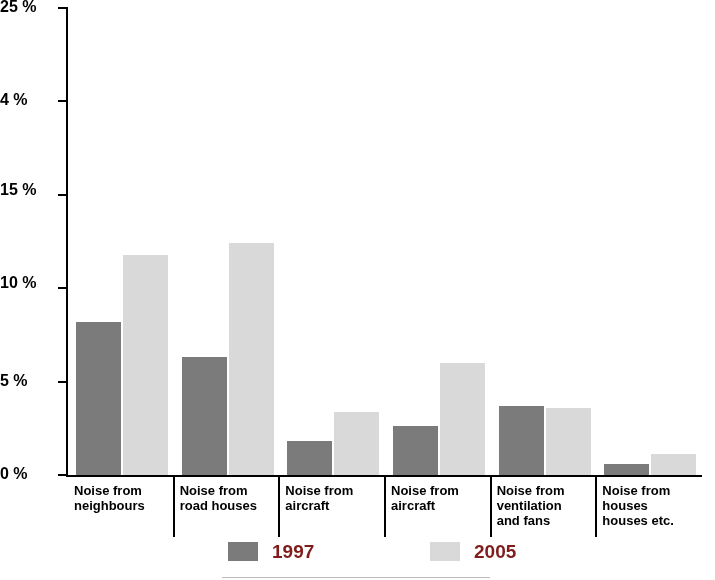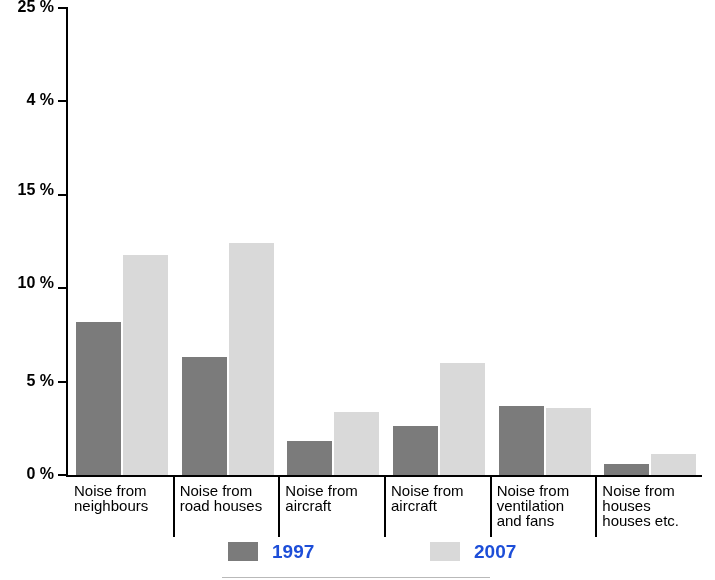--- a/index.html
+++ b/index.html
@@ -41,21 +41,20 @@
     position: absolute;
     left: 58px;
     width: 10px;
     height: 2px;
     background: #000000;
   }
   .ylabel-box {
     position: absolute;
     left: 0px;
     width: 54px;
-    text-align: right;
     font-size: 16px;
     font-weight: bold;
     line-height: 16px;
     color: #000000;
   }
 
   
   .bar {
     position: absolute;
     bottom: 0;
@@ -74,22 +73,22 @@
     top: 477px;
     width: 2px;
     height: 60px;
     background: #000000;
   }
 
   
   .catlabel {
     position: absolute;
     top: 483px;
-    font-size: 15px;
-    font-weight: normal;
+    font-size: 13px;
+    font-weight: bold;
     line-height: 15px;
     color: #000000;
     text-align: left;
   }
 
   
   .legend {
     position: absolute;
     left: 0;
     top: 540px;
@@ -108,21 +107,21 @@
     width: 30px;
     height: 19px;
   }
   .legend-text {
     position: absolute;
     left: 44px;
     top: 0px;
     font-size: 19px;
     font-weight: bold;
     line-height: 24px;
-    color: #1d4ed8;
+    color: #7f1d1d;
     white-space: nowrap;
   }
 
   
   .bottom-stub {
     position: absolute;
     left: 222px;
     top: 577px;
     width: 268px;
     height: 1px;
@@ -205,18 +204,18 @@
       </div>
     </div>
 
   <div class="legend" id="legend">
       <div class="legend-item" style="left: 228px;">
         <div class="legend-swatch" style="background: rgb(123, 123, 123);"></div>
         <div class="legend-text">1997</div>
       </div>
       <div class="legend-item" style="left: 430px;">
         <div class="legend-swatch" style="background: rgb(217, 217, 217);"></div>
-        <div class="legend-text">2007</div>
+        <div class="legend-text">2005</div>
       </div>
     </div>
 
   <div class="bottom-stub"></div>
 </div>
 
 </body></html>

